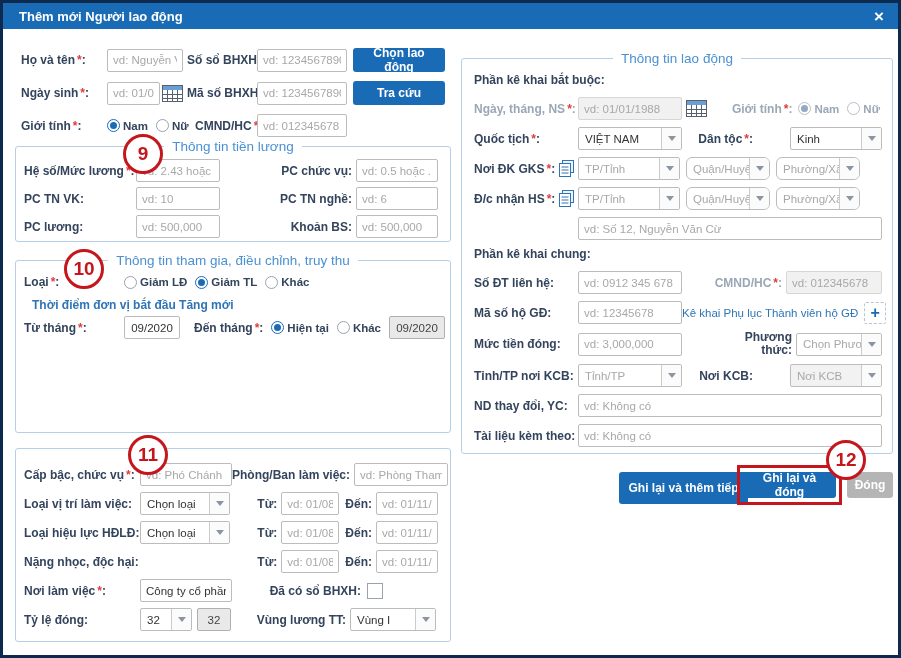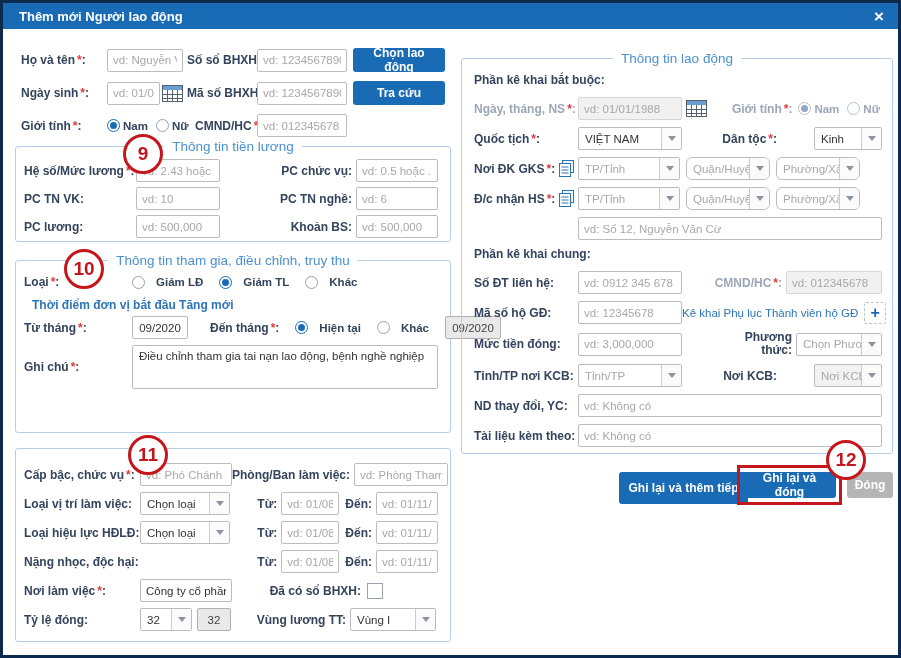--- a/index.html
+++ b/index.html
@@ -46,36 +46,36 @@
               box-sizing:border-box; cursor:pointer; flex:none; }
   .link { color:#2e75b6; font-size:12px; cursor:pointer; white-space:nowrap; }
   .box { position:relative; border:1px solid #b5cfe8; border-radius:3px; box-sizing:border-box; }
   .legend { position:absolute; top:-10px; left:0; right:0; text-align:center; pointer-events:none; }
   .legend > span { background:#fff; padding:0 8px; color:#4a90d2; font-size:13.5px; }
   .sechead { font-size:12px; font-weight:bold; color:#33445c; margin:2px 0 10px; }
   .fgroup { display:flex; align-items:center; flex:none; }
   .mla { margin-left:auto; }
   .ml4 { margin-left:4px; } .ml6 { margin-left:6px; } .ml8 { margin-left:8px; } .ml14 { margin-left:14px; }
   .mr2 { margin-right:2px; }
-  .w52{width:52px;} .w53{width:53px;} .w56{width:56px;} .w58{width:58px;} .w62{width:62px;} .w66{width:66px;} .w68{width:68px;margin-left:37px;} .w76{width:76px;} .w82{width:82px;} .w84{width:84px;}
+  .w52{width:52px;} .w53{width:53px;} .w56{width:56px;} .w58{width:58px;} .w62{width:62px;} .w66{width:66px;} .w68{width:92px;margin-left:37px;} .w76{width:76px;} .w82{width:82px;} .w84{width:84px;}
   .w86{width:86px;} .w90{width:90px;} .w92{width:92px;} .w94{width:94px;} .w96{width:96px;} .w98{width:84px;border-radius:6px;}
   .w100{width:100px;} .w102{width:102px;} .w104{width:104px;} .w112{width:112px;} .w116{width:116px;}
   .btn-inline { height:24px; width:92px; background:#1a6bb5; color:#fff; font-weight:bold; font-size:12px;
                 border:none; border-radius:3px; display:flex; align-items:center; justify-content:center;
                 cursor:pointer; font-family:inherit; flex:none; }
   .flex1 { flex:1; }
   textarea.ta { flex:1; height:44px; box-sizing:border-box; border:1px solid #bcbcbc; border-radius:2px;
                 resize:none; font-family:inherit; font-size:11.5px; color:#333; padding:4px 6px; }
   
   .leftcol { position:absolute; left:12px; top:38px; width:436px; }
   .topblock { padding:7px 6px 0 6px; }
   .s9  { margin-top:7px;  height:96px;  padding:12px 10px 0 8px; }
   .s9 .row { margin-bottom:5px; }
   .s10 { margin-top:18px; height:173px; padding:14px 12px 0 8px; }
-  .s10 .row { margin-bottom:6px;gap:8px; }
+  .s10 .row { margin-bottom:6px; }
   .s11 { margin-top:15px; height:194px; padding:14px 12px 0 8px; }
   .s11 .row { margin-bottom:6px; }
   .linkrow { margin:2px 8px 5px; height:16px;font-weight:bold; }
   .rightbox { position:absolute; left:458px; top:55px; width:432px; height:396px; padding:12px 10px 2px 12px; }
   .rightbox .row { margin-bottom:7px; }
   .two-line { width:58px; text-align:right; line-height:13px; white-space:normal; }
   
   .btn { position:absolute; background:#1a6bb5; color:#fff; font-weight:bold; font-size:12px; border:none;
          border-radius:3px; display:flex; align-items:center; justify-content:center; cursor:pointer;
          font-family:inherit; }
@@ -184,24 +184,20 @@
       <div class="row">
         <span class="lbl w100"><span>Từ tháng</span><span class="req">*</span><span>:</span></span>
         <input class="inp w56" style="text-align: center;" value="09/2020">
         <span class="lbl ml14"><span>Đến tháng</span><span class="req">*</span><span>:</span></span>
         <span class="radio on ml8"></span>
           <span class="rlbl">Hiện tại</span>
         <span class="radio"></span>
           <span class="rlbl">Khác</span>
         <span class="graybox w56">09/2020</span>
       </div>
-      <div class="row">
-        <span class="lbl w100"><span>Ghi chú</span><span class="req">*</span><span>:</span></span>
-        <textarea class="ta" style="">Điều chỉnh tham gia tai nạn lao động, bệnh nghề nghiệp</textarea>
-      </div>
     </div>
 
     <div class="box s11">
       <div class="row">
         <span class="lbl w116"><span>Cấp bậc, chức vụ</span><span class="req">*</span><span>:</span></span>
         <input class="inp w92" placeholder="vd: Phó Chánh" style="">
         <span class="lbl lbl-r mla"><span>Phòng/Ban làm việc</span><span>:</span></span>
         <input class="inp w94 ml4" placeholder="vd: Phòng Tham" style="">
       </div>
       <div class="row">

